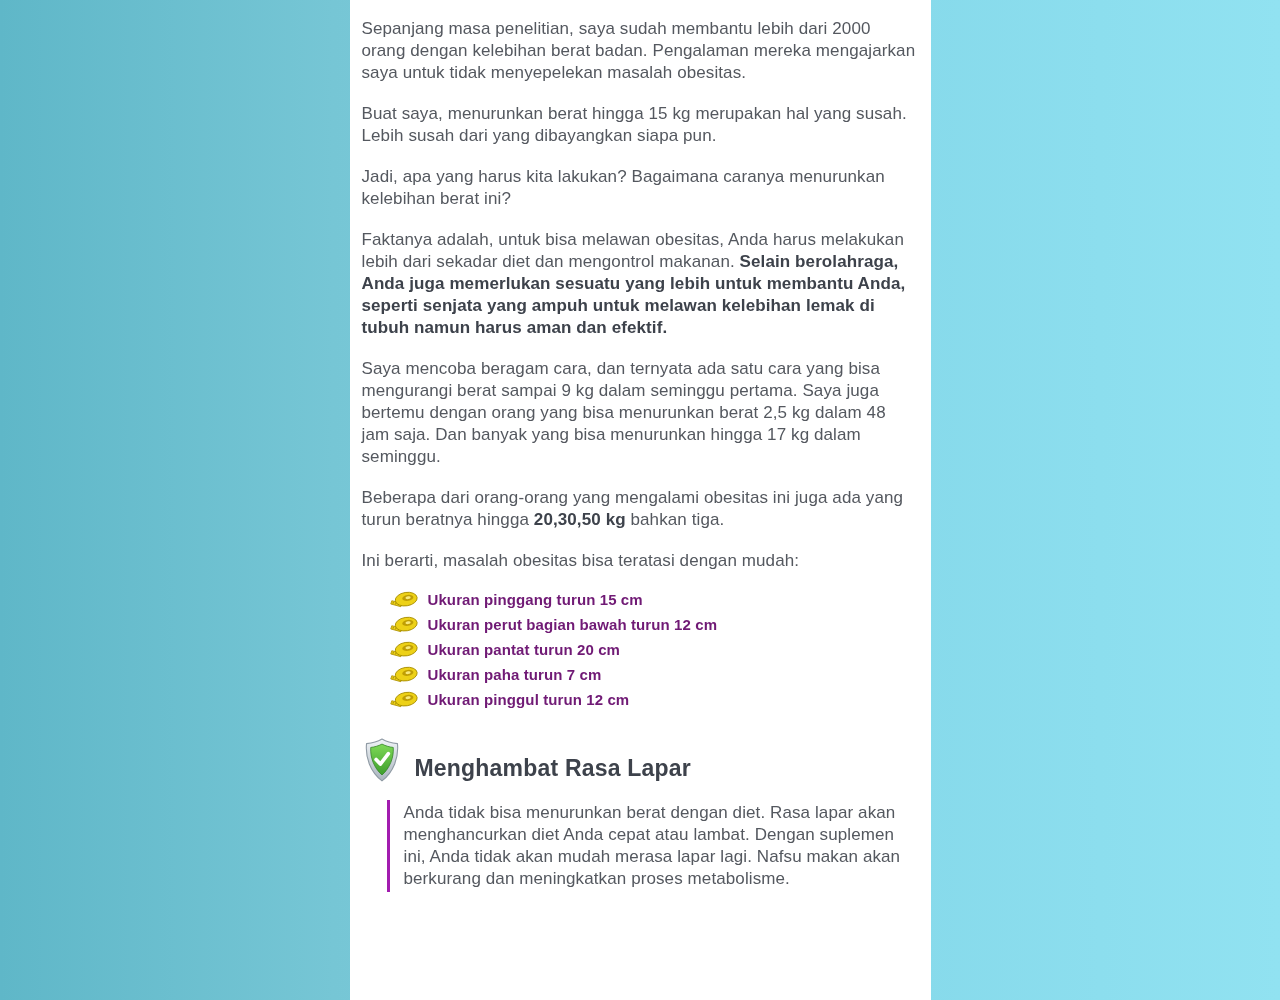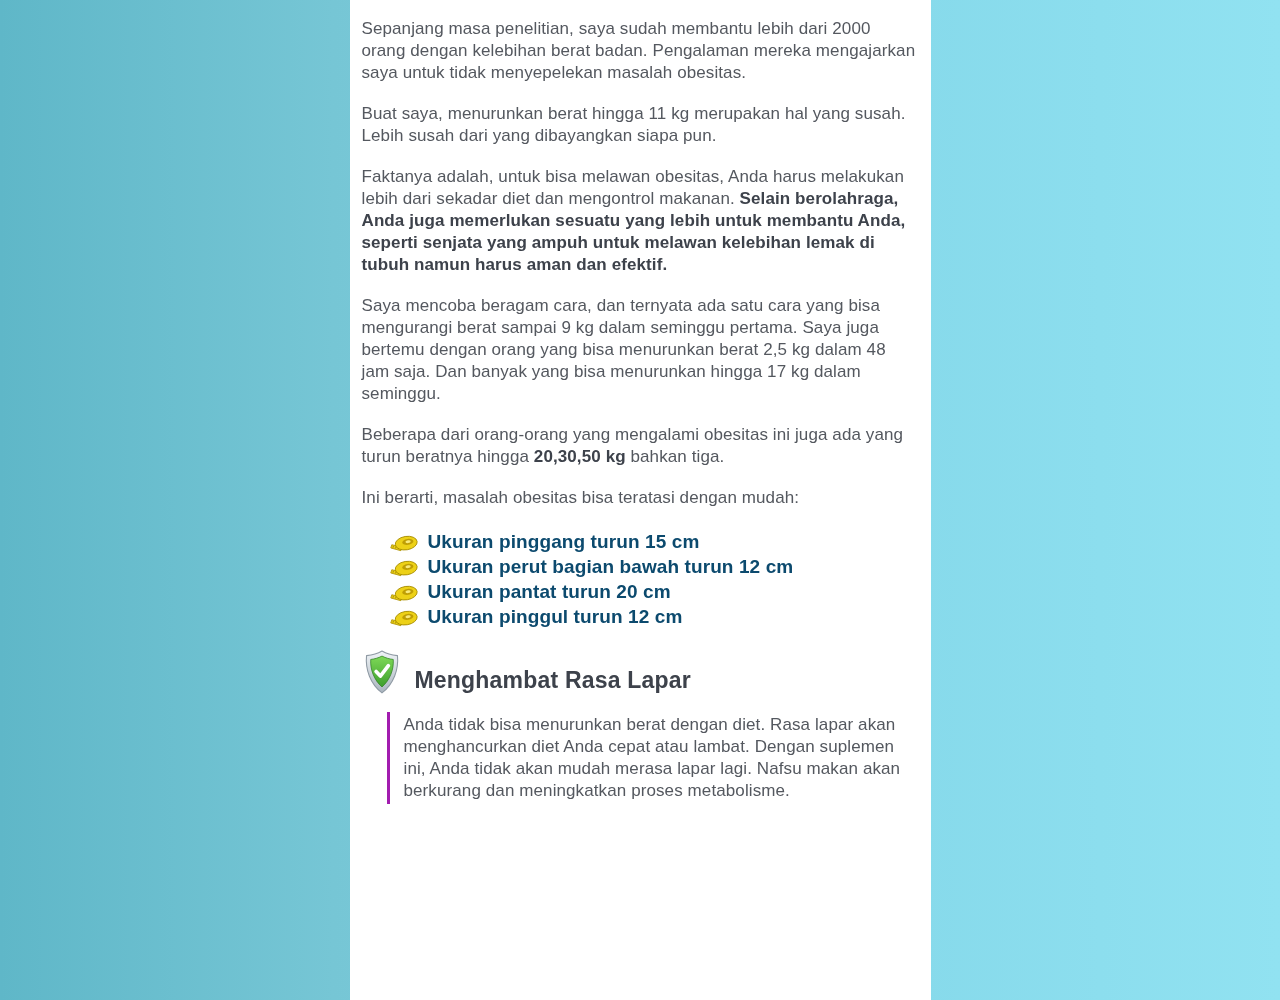--- a/index.html
+++ b/index.html
@@ -34,25 +34,25 @@
     color: #3d424b;
     margin-top: 34px;
   }
   .benefits {
     list-style: none;
     margin: 14px 0 18px 0;
     padding: 0 0 0 27px;
   }
   .benefit {
     display: flex;
-    align-items: flex-end;
+    align-items: flex-start;
     height: 25px;
-    font-size: 19px;
+    font-size: 15px;
     font-weight: 700;
-    color: #0c4a6e;
+    color: #701a75;
     letter-spacing: 0.1px;
   }
   .tape { margin-right: 9px; flex: 0 0 auto; }
   .tape svg { width: 30px; height: 18px; display: block; }
   .section-head {
     display: flex;
     align-items: flex-end;
     gap: 13px;
     margin: 22px 0 18px 0;
   }
@@ -76,22 +76,23 @@
   }
 </style>
 </head>
 <body>
 
 <div class="page">
   <main class="card">
 
     <p class="para">Sepanjang masa penelitian, saya sudah membantu lebih dari 2000 orang dengan kelebihan berat badan. Pengalaman mereka mengajarkan saya untuk tidak menyepelekan masalah obesitas.</p>
 
-    <p class="para">Buat saya, menurunkan berat hingga 11 kg merupakan hal yang susah. Lebih susah dari yang dibayangkan siapa pun.</p>
+    <p class="para">Buat saya, menurunkan berat hingga 15 kg merupakan hal yang susah. Lebih susah dari yang dibayangkan siapa pun.</p>
 
+    <p class="para">Jadi, apa yang harus kita lakukan? Bagaimana caranya menurunkan kelebihan berat ini?</p>
 
     <p class="para"><span>Faktanya adalah, untuk bisa melawan obesitas, Anda harus melakukan lebih dari sekadar diet dan mengontrol makanan. </span><strong>Selain berolahraga, Anda juga memerlukan sesuatu yang lebih untuk membantu Anda, seperti senjata yang ampuh untuk melawan kelebihan lemak di tubuh namun harus aman dan efektif.</strong></p>
 
     <p class="para">Saya mencoba beragam cara, dan ternyata ada satu cara yang bisa mengurangi berat sampai 9 kg dalam seminggu pertama. Saya juga bertemu dengan orang yang bisa menurunkan berat 2,5 kg dalam 48 jam saja. Dan banyak yang bisa menurunkan hingga 17 kg dalam seminggu.</p>
 
     <p class="para"><span>Beberapa dari orang-orang yang mengalami obesitas ini juga ada yang turun beratnya hingga </span><strong>20,30,50 kg</strong><span> bahkan tiga.</span></p>
 
     <p class="para">Ini berarti, masalah obesitas bisa teratasi dengan mudah:</p>
 
     <ul class="benefits">
@@ -134,20 +135,32 @@
       <li class="benefit">
         <span class="tape">
           <svg viewBox="0 0 34 20" aria-hidden="true">
             <path d="M2 14.5 L13.5 17.6 L14.6 13.8 L3.2 10.8 Z" fill="#edd117" stroke="#a98e00" stroke-width="0.9"></path>
             <path d="M5 12.2 L4.5 14.2 M8 13 L7.5 15 M11 13.8 L10.5 15.8" stroke="#8a7300" stroke-width="0.8" fill="none"></path>
             <ellipse cx="19.5" cy="9" rx="12.5" ry="7.6" fill="#edd117" stroke="#a98e00" stroke-width="1" transform="rotate(-9 19.5 9)"></ellipse>
             <ellipse cx="21.3" cy="7.6" rx="6.4" ry="3.4" fill="#bf9e05" transform="rotate(-9 21.3 7.6)"></ellipse>
             <ellipse cx="21.6" cy="7.4" rx="3" ry="1.6" fill="#f9ea7e" transform="rotate(-9 21.6 7.4)"></ellipse>
           </svg>
         </span>
+        <span class="benefit-label">Ukuran paha turun 7 cm</span>
+      </li>
+      <li class="benefit">
+        <span class="tape">
+          <svg viewBox="0 0 34 20" aria-hidden="true">
+            <path d="M2 14.5 L13.5 17.6 L14.6 13.8 L3.2 10.8 Z" fill="#edd117" stroke="#a98e00" stroke-width="0.9"></path>
+            <path d="M5 12.2 L4.5 14.2 M8 13 L7.5 15 M11 13.8 L10.5 15.8" stroke="#8a7300" stroke-width="0.8" fill="none"></path>
+            <ellipse cx="19.5" cy="9" rx="12.5" ry="7.6" fill="#edd117" stroke="#a98e00" stroke-width="1" transform="rotate(-9 19.5 9)"></ellipse>
+            <ellipse cx="21.3" cy="7.6" rx="6.4" ry="3.4" fill="#bf9e05" transform="rotate(-9 21.3 7.6)"></ellipse>
+            <ellipse cx="21.6" cy="7.4" rx="3" ry="1.6" fill="#f9ea7e" transform="rotate(-9 21.6 7.4)"></ellipse>
+          </svg>
+        </span>
         <span class="benefit-label">Ukuran pinggul turun 12 cm</span>
       </li>
     </ul>
 
 
     <div class="section-head">
       <span class="shield">
         <svg viewBox="0 0 44 48" aria-hidden="true">
           <defs>
             <linearGradient id="shieldSilver" x1="0" y1="0" x2="0" y2="1">

